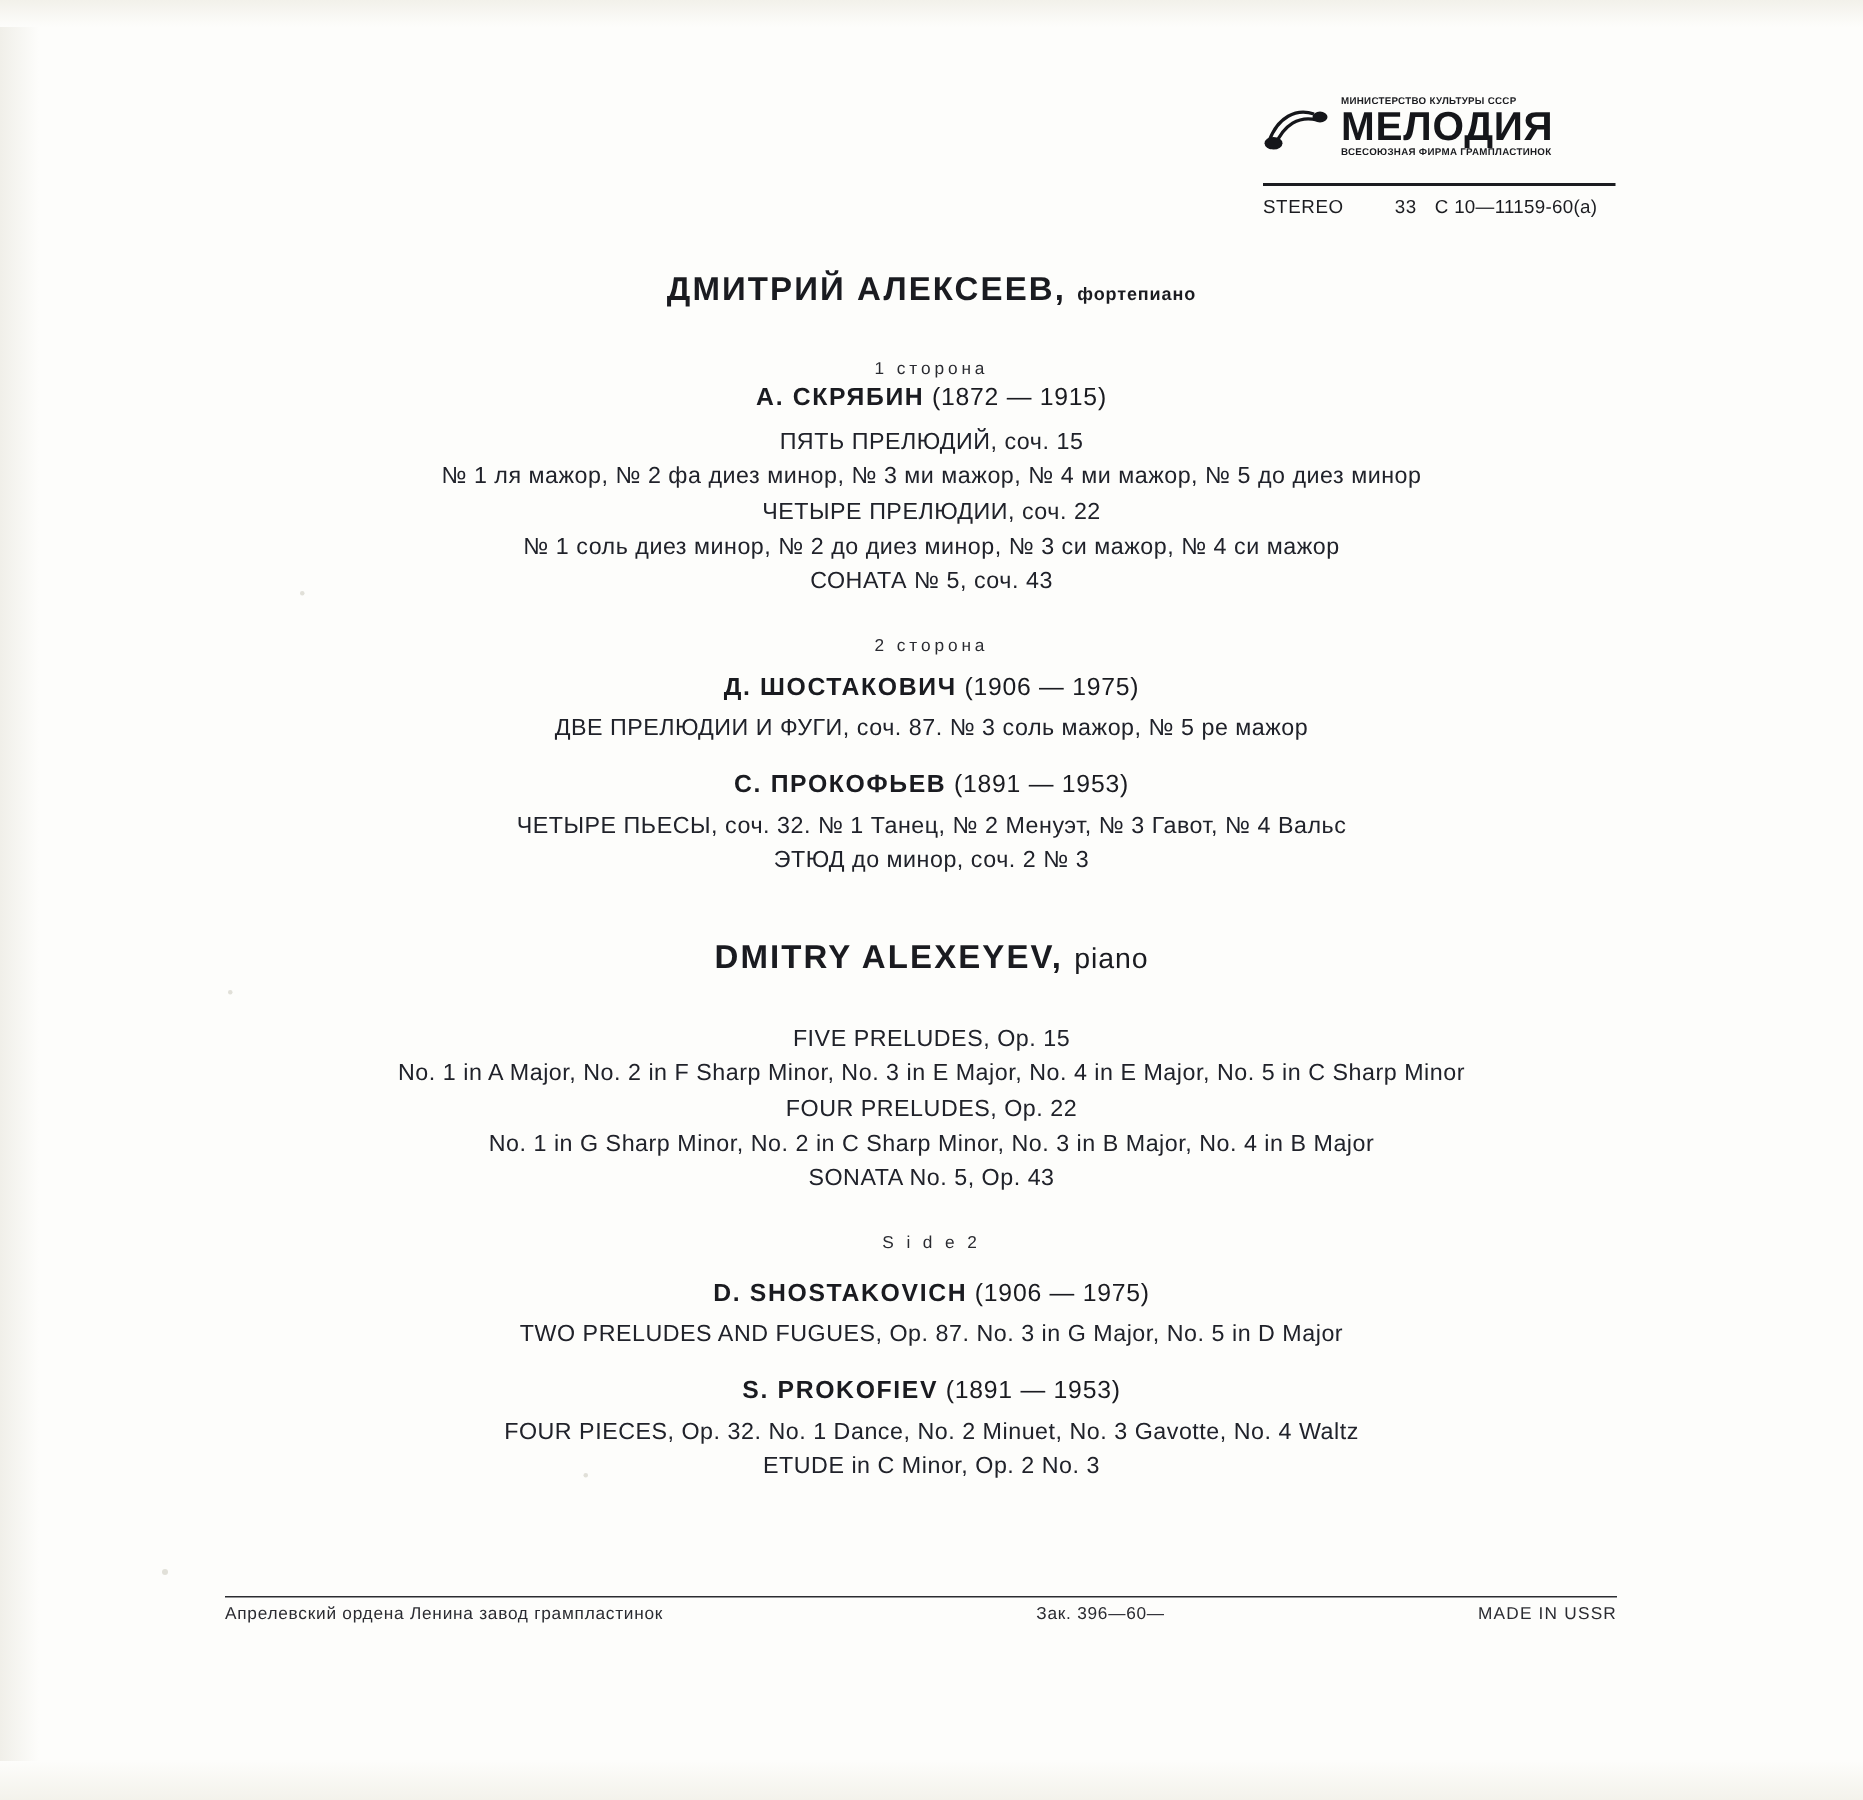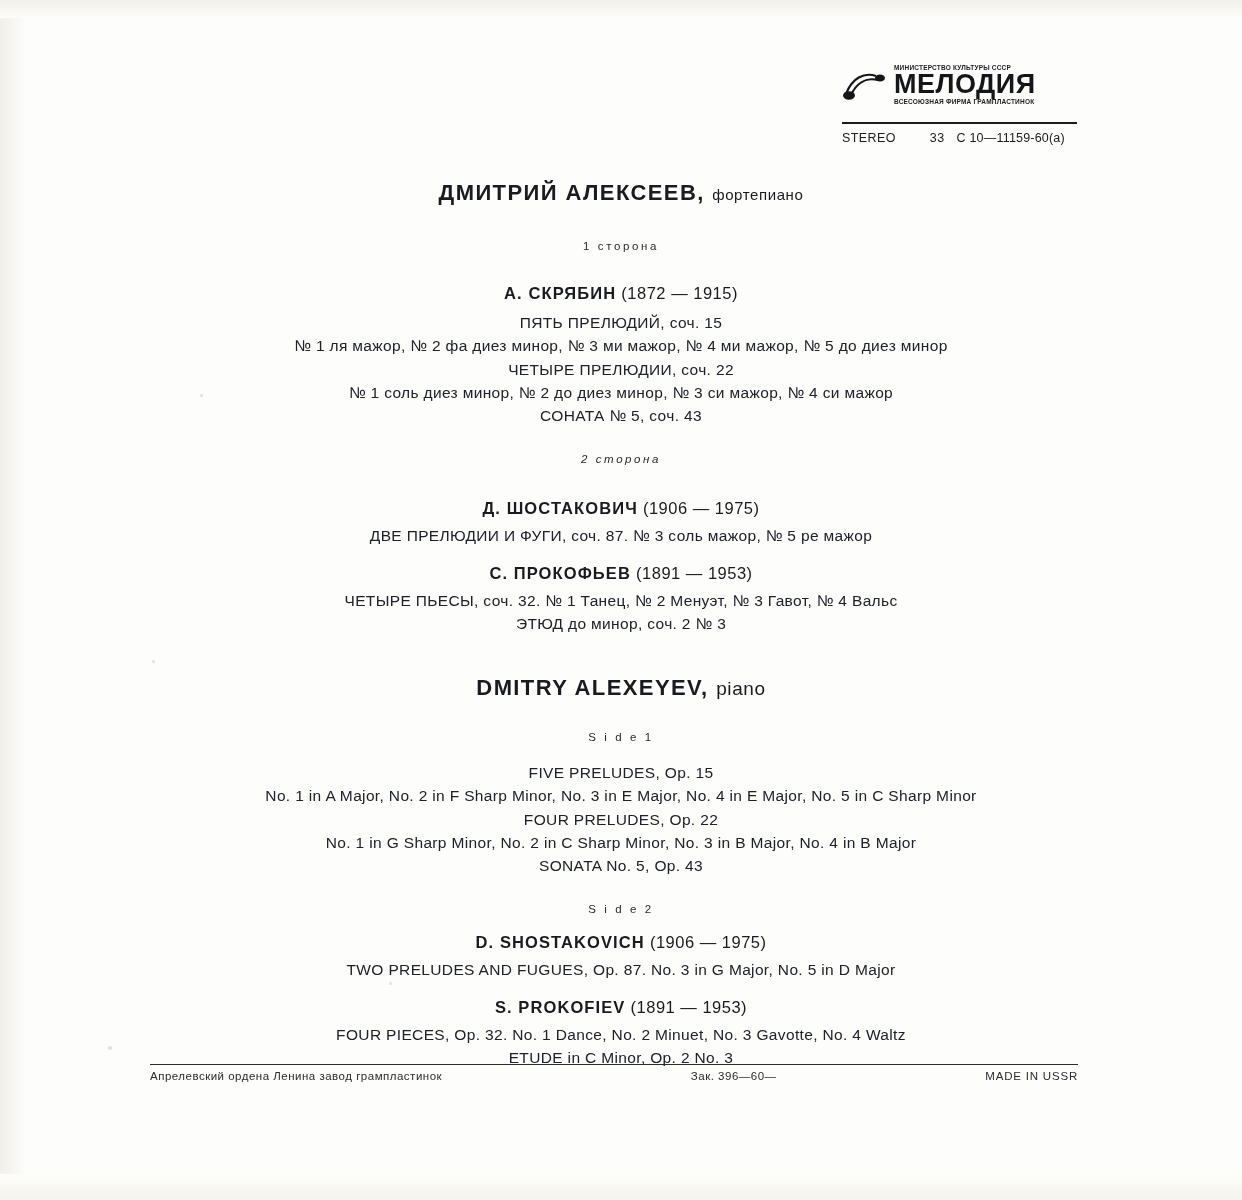--- a/index.html
+++ b/index.html
@@ -107,21 +107,21 @@
     top: 180px;
     text-align: center;
   }
   .artist {
     font-size: 22px;
     letter-spacing: 1.4px;
     margin: 0 0 0 0;
     color: #1a1b20;
   }
   .artist .name { font-weight: 700; }
-  .artist .instr { font-weight: 400; font-size: 15px; letter-spacing: 0.6px; }
+  .artist .instr { font-weight: 700; font-size: 12px; letter-spacing: 0.6px; }
 
   .artist-latin {
     font-size: 22px;
     letter-spacing: 1.4px;
     color: #1a1b20;
   }
   .artist-latin .name { font-weight: 700; }
   .artist-latin .instr { font-weight: 400; font-size: 19px; letter-spacing: 0.6px; }
 
   .side-label {
@@ -137,25 +137,25 @@
   .composer .cname { font-weight: 700; letter-spacing: 1.1px; }
   .composer .years { font-weight: 400; }
   .work {
     font-size: 15.5px;
     letter-spacing: 0.35px;
     color: #20222a;
     line-height: 1.5;
   }
 
   .blk-ru-side1 { margin-top: 34px; }
-  .blk-ru-side1 .side-label { margin-bottom: 32px; }
+  .blk-ru-side1 .side-label { margin-bottom: 4px; }
   .blk-ru-side1 .composer { margin-bottom: 8px; }
 
   .blk-ru-side2 { margin-top: 26px; }
-  .blk-ru-side2 .side-label { margin-bottom: 34px; font-style: italic; }
+  .blk-ru-side2 .side-label { margin-bottom: 12px; }
   .blk-ru-side2 .composer { margin-bottom: 6px; }
   .spacer-sm { height: 16px; }
 
   .artist-latin-wrap { margin-top: 40px; }
 
   .blk-en-side1 { margin-top: 30px; }
   .blk-en-side1 .side-label { margin-bottom: 18px; }
   .blk-en-side1 .composer { margin-bottom: 8px; }
 
   .blk-en-side2 { margin-top: 26px; }
@@ -263,21 +263,20 @@
     </div>
 
     <div class="artist-latin-wrap">
       <div class="artist-latin">
         <span class="name">DMITRY ALEXEYEV,</span>
         <span class="instr">piano</span>
       </div>
     </div>
 
     <div class="blk-en-side1">
-      <div class="side-label">S i d e  1</div>
       <div class="work">FIVE PRELUDES, Op. 15</div>
       <div class="work">No. 1 in A Major, No. 2 in F Sharp Minor,   No. 3 in E Major, No. 4 in E Major,  No. 5 in C Sharp Minor</div>
       <div class="work">FOUR PRELUDES, Op. 22</div>
       <div class="work">No. 1 in G Sharp Minor, No. 2 in C Sharp Minor,   No. 3 in B Major, No. 4 in B Major</div>
       <div class="work">SONATA No. 5,  Op. 43</div>
     </div>
 
     <div class="blk-en-side2">
       <div class="side-label">S i d e  2</div>
       <div class="composer">

